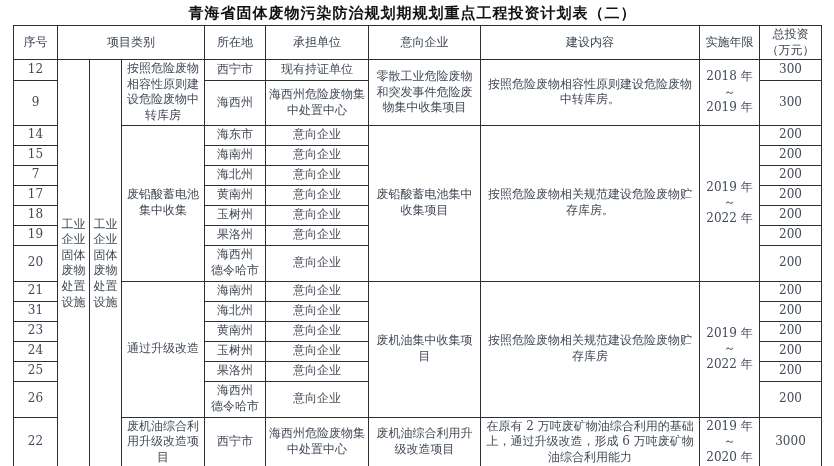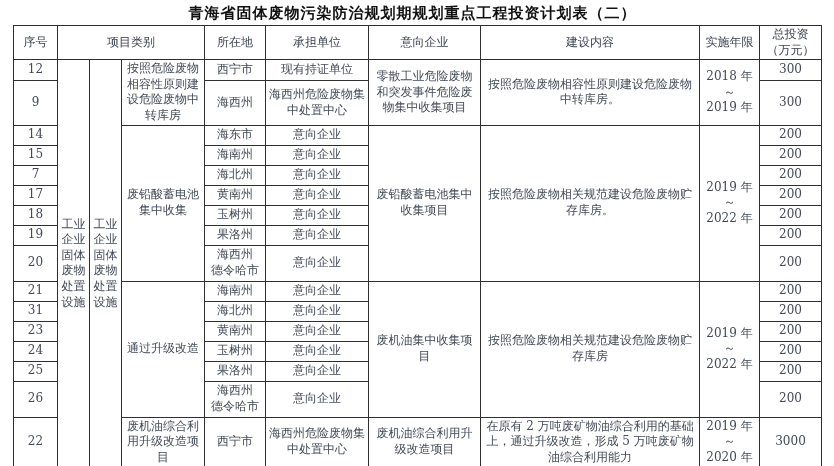--- a/index.html
+++ b/index.html
@@ -189,19 +189,19 @@
     <td>意向企业</td>
     <td>200</td>
   </tr>
 
   <tr class="r27">
     <td>22</td>
     <td>废机油综合利用升级改造项目</td>
     <td>西宁市</td>
     <td class="al">海西州危险废物集中处置中心</td>
     <td class="al">废机油综合利用升级改造项目</td>
-    <td class="al">在原有 2 万吨废矿物油综合利用的基础上，通过升级改造，形成 5 万吨废矿物油综合利用能力</td>
+    <td class="al">在原有 2 万吨废矿物油综合利用的基础上，通过升级改造，形成 6 万吨废矿物油综合利用能力</td>
     <td class="al">2019 年～
 2020 年</td>
     <td>3000</td>
   </tr>
 </tbody>
   </table>
 
 </body></html>

